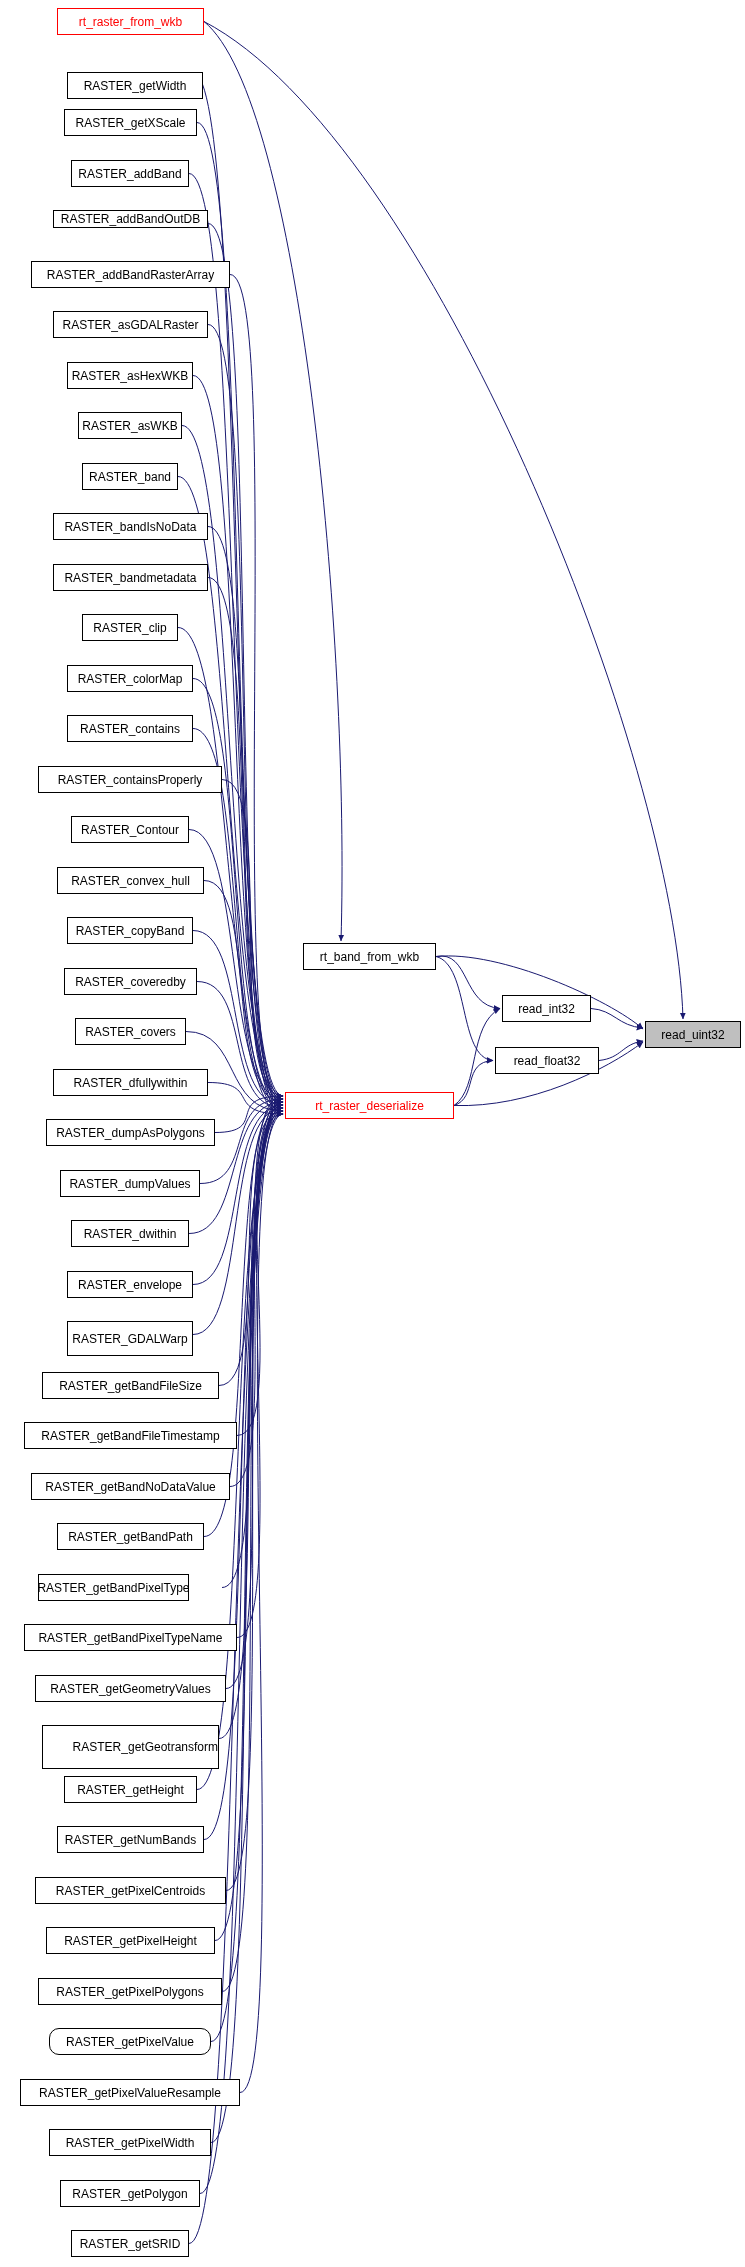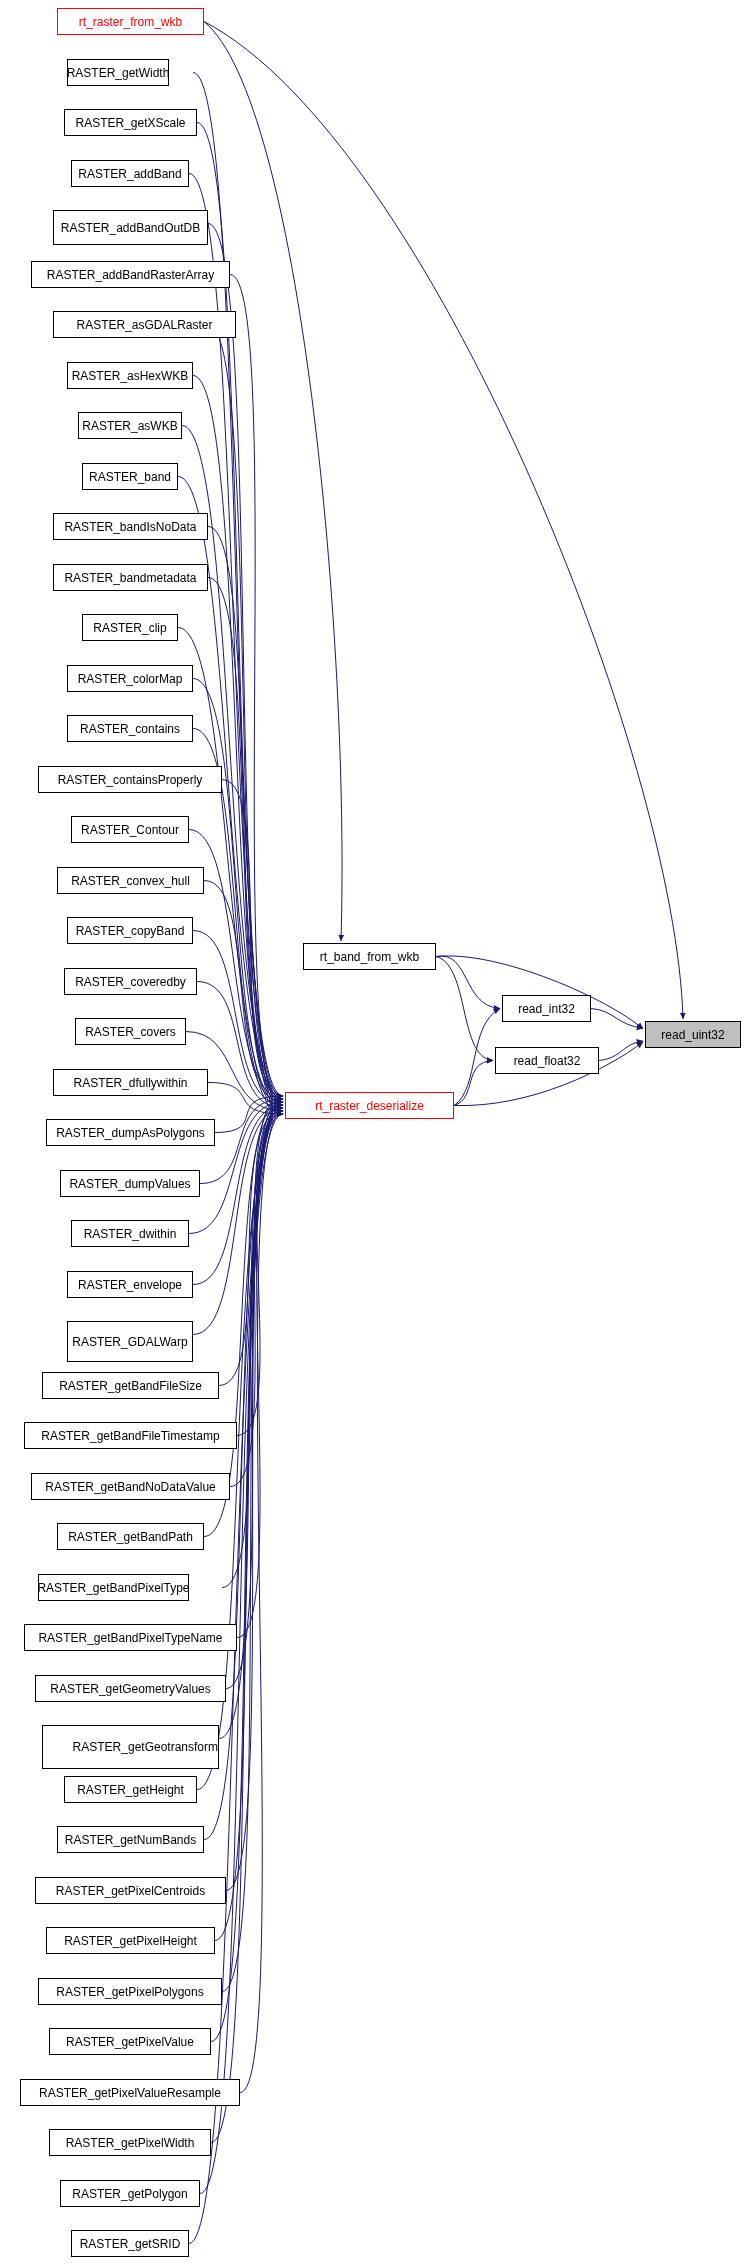--- a/index.html
+++ b/index.html
@@ -87,36 +87,36 @@
         <path d="M 240 2092.5 C 295 2092.5, 223 1111, 283 1111" class="edge" marker-end="url(#arrowhead)"></path>
         <path d="M 211 2142.5 C 266 2142.5, 223 1114, 283 1114" class="edge" marker-end="url(#arrowhead)"></path>
         <path d="M 200 2193.5 C 255 2193.5, 223 1096, 283 1096" class="edge" marker-end="url(#arrowhead)"></path>
         <path d="M 189 2243.5 C 244 2243.5, 223 1099, 283 1099" class="edge" marker-end="url(#arrowhead)"></path>
       </g>
   </svg>
   <div id="node-layer">
       <div class="node red" style="left: 57px; top: 8px; width: 147px; height: 27px;">
         <span>rt_raster_from_wkb</span>
       </div>
-      <div class="node normal" style="left: 67px; top: 59px; width: 102px; height: 27px;">
+      <div class="node normal" style="left: 67px; top: 72px; width: 136px; height: 27px;">
         <span>RASTER_getWidth</span>
       </div>
       <div class="node normal" style="left: 64px; top: 109px; width: 133px; height: 27px;">
         <span>RASTER_getXScale</span>
       </div>
       <div class="node normal" style="left: 71px; top: 160px; width: 118px; height: 27px;">
         <span>RASTER_addBand</span>
       </div>
-      <div class="node normal" style="left: 53px; top: 210px; width: 155px; height: 35px; text-align: center;">
+      <div class="node normal" style="left: 53px; top: 210px; width: 155px; height: 18px; text-align: center;">
         <span>RASTER_addBandOutDB</span>
       </div>
       <div class="node normal" style="left: 31px; top: 261px; width: 199px; height: 27px;">
         <span>RASTER_addBandRasterArray</span>
       </div>
-      <div class="node normal" style="left: 53px; top: 311px; width: 183px; height: 27px;">
+      <div class="node normal" style="left: 53px; top: 311px; width: 155px; height: 27px;">
         <span>RASTER_asGDALRaster</span>
       </div>
       <div class="node normal" style="left: 67px; top: 362px; width: 126px; height: 27px;">
         <span>RASTER_asHexWKB</span>
       </div>
       <div class="node normal" style="left: 78px; top: 412px; width: 104px; height: 27px;">
         <span>RASTER_asWKB</span>
       </div>
       <div class="node normal" style="left: 82px; top: 463px; width: 96px; height: 27px;">
         <span>RASTER_band</span>
@@ -162,21 +162,21 @@
       </div>
       <div class="node normal" style="left: 60px; top: 1170px; width: 140px; height: 27px;">
         <span>RASTER_dumpValues</span>
       </div>
       <div class="node normal" style="left: 71px; top: 1220px; width: 118px; height: 27px;">
         <span>RASTER_dwithin</span>
       </div>
       <div class="node normal" style="left: 67px; top: 1271px; width: 126px; height: 27px;">
         <span>RASTER_envelope</span>
       </div>
-      <div class="node normal" style="left: 67px; top: 1321px; width: 126px; height: 41px;">
+      <div class="node normal" style="left: 67px; top: 1321px; width: 126px; height: 35px;">
         <span>RASTER_GDALWarp</span>
       </div>
       <div class="node normal" style="left: 42px; top: 1372px; width: 177px; height: 27px;">
         <span>RASTER_getBandFileSize</span>
       </div>
       <div class="node normal" style="left: 24px; top: 1422px; width: 213px; height: 27px;">
         <span>RASTER_getBandFileTimestamp</span>
       </div>
       <div class="node normal" style="left: 31px; top: 1473px; width: 199px; height: 27px;">
         <span>RASTER_getBandNoDataValue</span>
@@ -204,21 +204,21 @@
       </div>
       <div class="node normal" style="left: 35px; top: 1877px; width: 191px; height: 27px;">
         <span>RASTER_getPixelCentroids</span>
       </div>
       <div class="node normal" style="left: 46px; top: 1927px; width: 169px; height: 27px;">
         <span>RASTER_getPixelHeight</span>
       </div>
       <div class="node normal" style="left: 38px; top: 1978px; width: 184px; height: 27px;">
         <span>RASTER_getPixelPolygons</span>
       </div>
-      <div class="node normal" style="left: 49px; top: 2028px; width: 162px; height: 27px;">
+      <div class="node normal" style="left: 49px; top: 2028px; width: 162px; height: 27px; border-radius: 10px;">
         <span>RASTER_getPixelValue</span>
       </div>
       <div class="node normal" style="left: 20px; top: 2079px; width: 220px; height: 27px;">
         <span>RASTER_getPixelValueResample</span>
       </div>
       <div class="node normal" style="left: 49px; top: 2129px; width: 162px; height: 27px; align-items: center;">
         <span>RASTER_getPixelWidth</span>
       </div>
       <div class="node normal" style="left: 60px; top: 2180px; width: 140px; height: 27px;">
         <span>RASTER_getPolygon</span>

